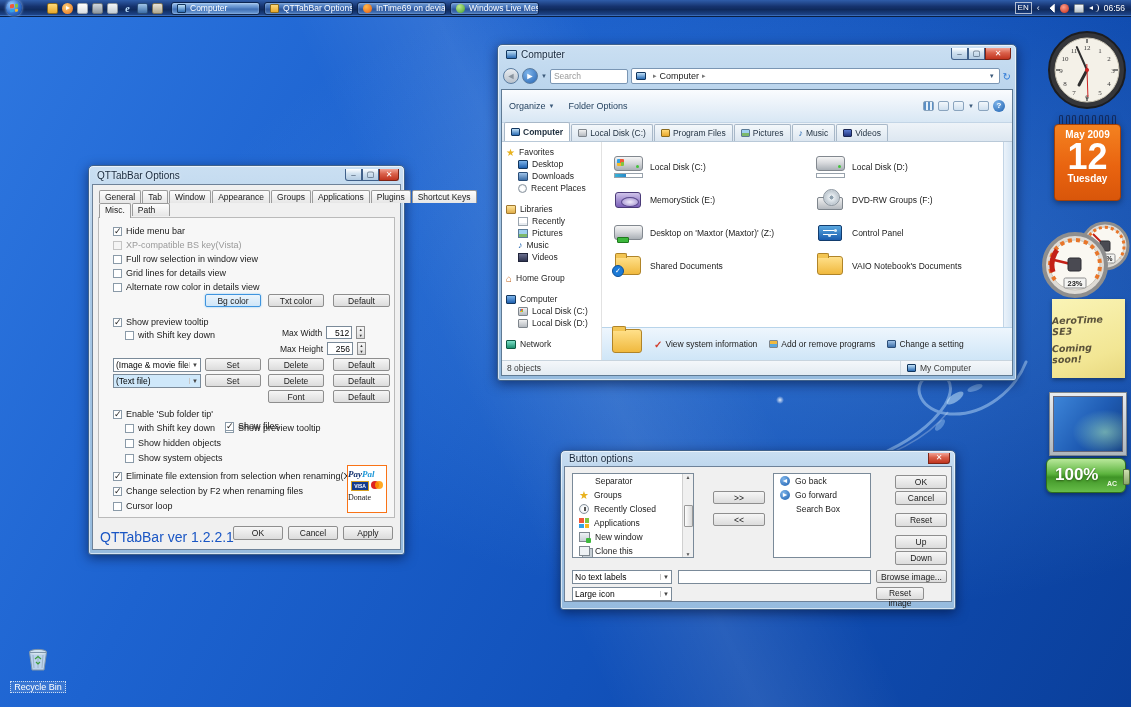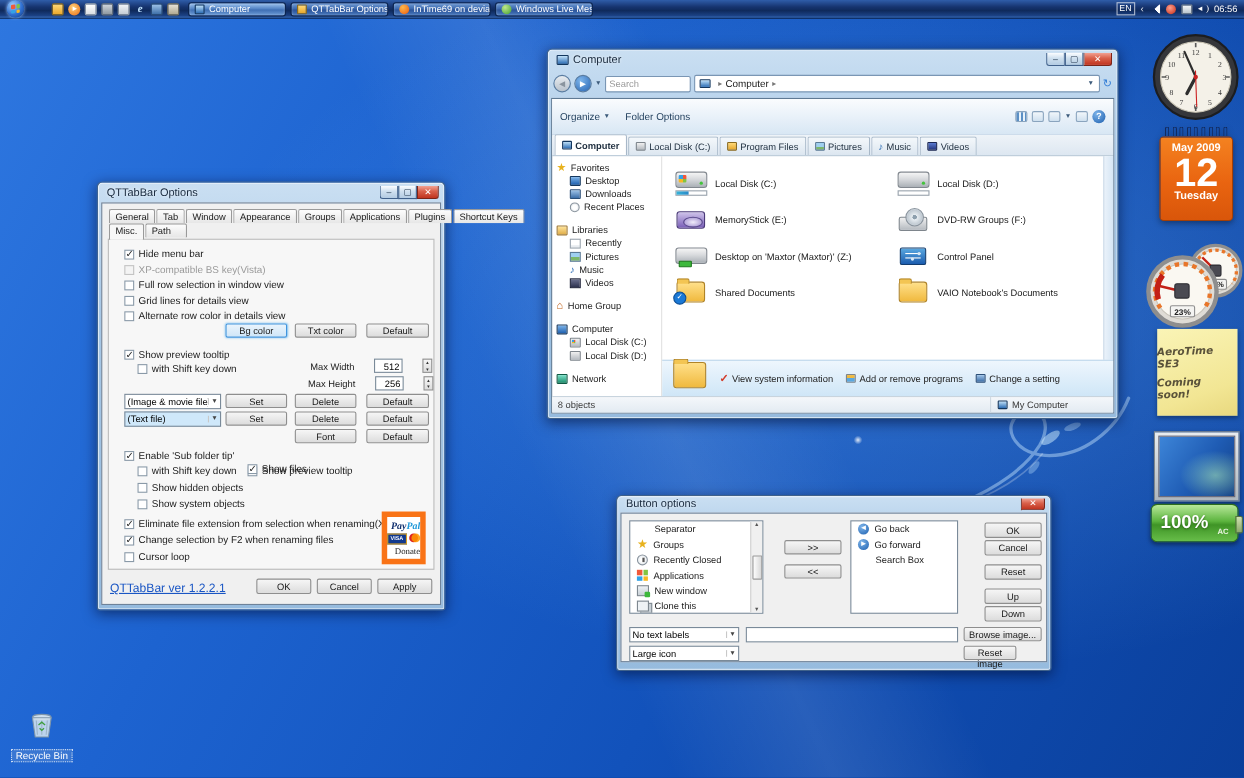--- a/index.html
+++ b/index.html
@@ -197,34 +197,34 @@
   .cb{width:9px;height:9px;border:1px solid #8a9aa8;background:#fff;flex:0 0 auto;position:relative;cursor:pointer}
   .cb.on::after{content:"✓";position:absolute;left:0;top:-2px;font-size:9px;color:#222}
   .cb.dis{border-color:#c4c4c4;background:#f4f4f4}
   .sbtn{position:absolute;height:13px;font-size:8.5px;font-family:"Liberation Sans",sans-serif;color:#1a1a1a;
     background:linear-gradient(#f6f6f6,#dcdcdc);border:1px solid #8e8e8e;border-radius:2px;cursor:pointer;padding:0}
   .sbtn.focus{border-color:#3f94de;background:linear-gradient(#eaf4fc,#cfe6f8);box-shadow:0 0 2px #7cc0f0}
   .scombo{position:absolute;height:14px;background:#fff;border:1px solid #7a8a99;display:flex;align-items:center;font-size:8.5px;padding:0 2px;cursor:pointer}
   .scombo .cval{flex:1;overflow:hidden;white-space:nowrap}
   .scombo .carr{font-size:6px;color:#444;border-left:1px solid #c8c8c8;padding-left:2px}
   .scombo.hl{background:#cfe8fa}
-  .spinwrap{position:absolute;display:flex;align-items:center;gap:18px;font-size:8.5px;color:#1a1a1a}
+  .spinwrap{position:absolute;display:flex;align-items:center;gap:4px;font-size:8.5px;color:#1a1a1a}
   .spin{width:26px;height:13px;border:1px solid #7a8a99;background:#fff;font-size:8.5px;text-align:right;padding-right:2px;font-family:"Liberation Sans",sans-serif}
   .updown{width:9px;height:13px;border:1px solid #8e8e8e;background:linear-gradient(#f6f6f6,#dcdcdc);display:flex;flex-direction:column;justify-content:space-between;align-items:center;font-size:4px;color:#333;cursor:pointer}
-  .paypal{position:absolute;left:248px;top:247px;width:40px;height:48px;background:#fff;border:5px solid #f97316;text-align:right;cursor:pointer}
+  .paypal{position:absolute;left:248px;top:247px;width:40px;height:48px;background:#fff;border:1px solid #f97316;text-align:left;cursor:pointer}
   .pp-logo{font:italic bold 9px "Liberation Serif",serif;color:#12306e;margin-top:3px}
   .pp-logo b{color:#1f98d8}
   .pp-cards{display:flex;justify-content:center;gap:2px;margin-top:2px}
   .pp-visa{background:#123a8e;color:#fff;font-size:5px;font-weight:bold;padding:1px 2px;border:1px solid #d8a020}
   .pp-mc{width:12px;height:8px;position:relative}
   .pp-mc::before{content:"";position:absolute;left:0;top:0;width:8px;height:8px;border-radius:50%;background:#d22}
   .pp-mc::after{content:"";position:absolute;right:0;top:0;width:8px;height:8px;border-radius:50%;background:#f90;opacity:.85}
   .pp-donate{font-size:8px;font-family:"Liberation Serif",serif;color:#222;margin-top:2px}
   .qtbottom{position:relative;height:22px;margin-top:5px}
-  .verlink{position:absolute;left:2px;top:6px;font-size:11px;color:#1a56c4;text-decoration:underline;cursor:pointer}
+  .verlink{position:absolute;left:2px;top:6px;font-size:14px;color:#1a56c4;cursor:pointer}
   .okrow-btn{position:absolute;width:50px;height:14px;top:3px}
   .bowin{left:560px;top:450px;width:396px;height:160px}
   .botitle{height:15px}
   .bobody{height:136px}
   .listbox{position:absolute;background:#fff;border:1px solid #7a8a99;overflow:hidden}
   .li{display:flex;align-items:center;gap:5px;height:14px;padding-left:6px;font-size:8.5px;color:#1a1a1a;cursor:pointer;white-space:nowrap}
   .liic{width:11px;height:10px;flex:0 0 auto}
   .liic.none{visibility:hidden}
   .ic-star2{color:#e8b21e;font-size:11px;line-height:10px;width:auto}
   .ic-clock2{border:1px solid #8a949e;border-radius:50%;width:10px;background:radial-gradient(circle,#fff 30%,#d8e0e6);position:relative}

